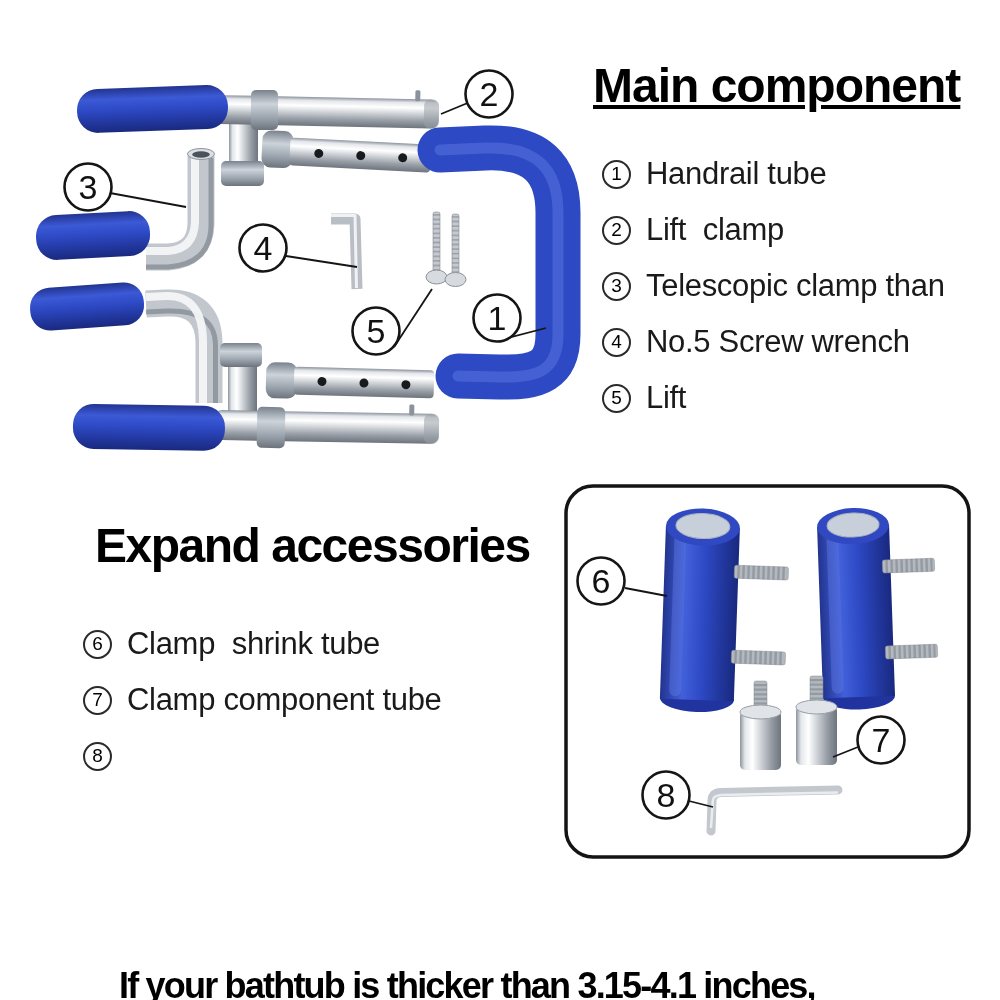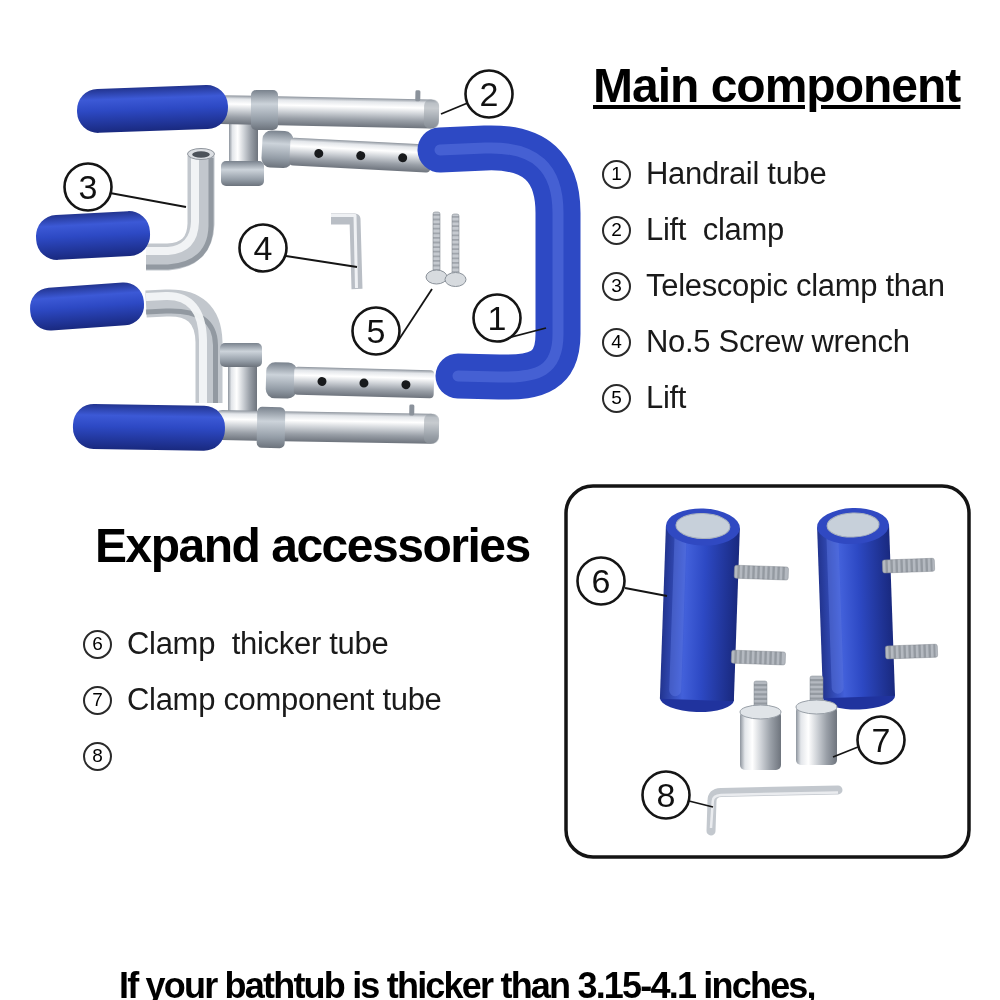--- a/index.html
+++ b/index.html
@@ -255,21 +255,21 @@
       <span class="cnum">5</span>
       <span class="clabel">Lift</span>
     </li>
   </ul>
 
   <div class="expand-title">Expand accessories</div>
 
   <ul class="clist expand">
     <li>
       <span class="cnum">6</span>
-      <span class="clabel">Clamp  thicker tube</span>
+      <span class="clabel">Clamp  shrink tube</span>
     </li>
     <li>
       <span class="cnum">7</span>
       <span class="clabel">Clamp component tube</span>
     </li>
     <li>
       <span class="cnum">8</span>
     </li>
   </ul>
 

